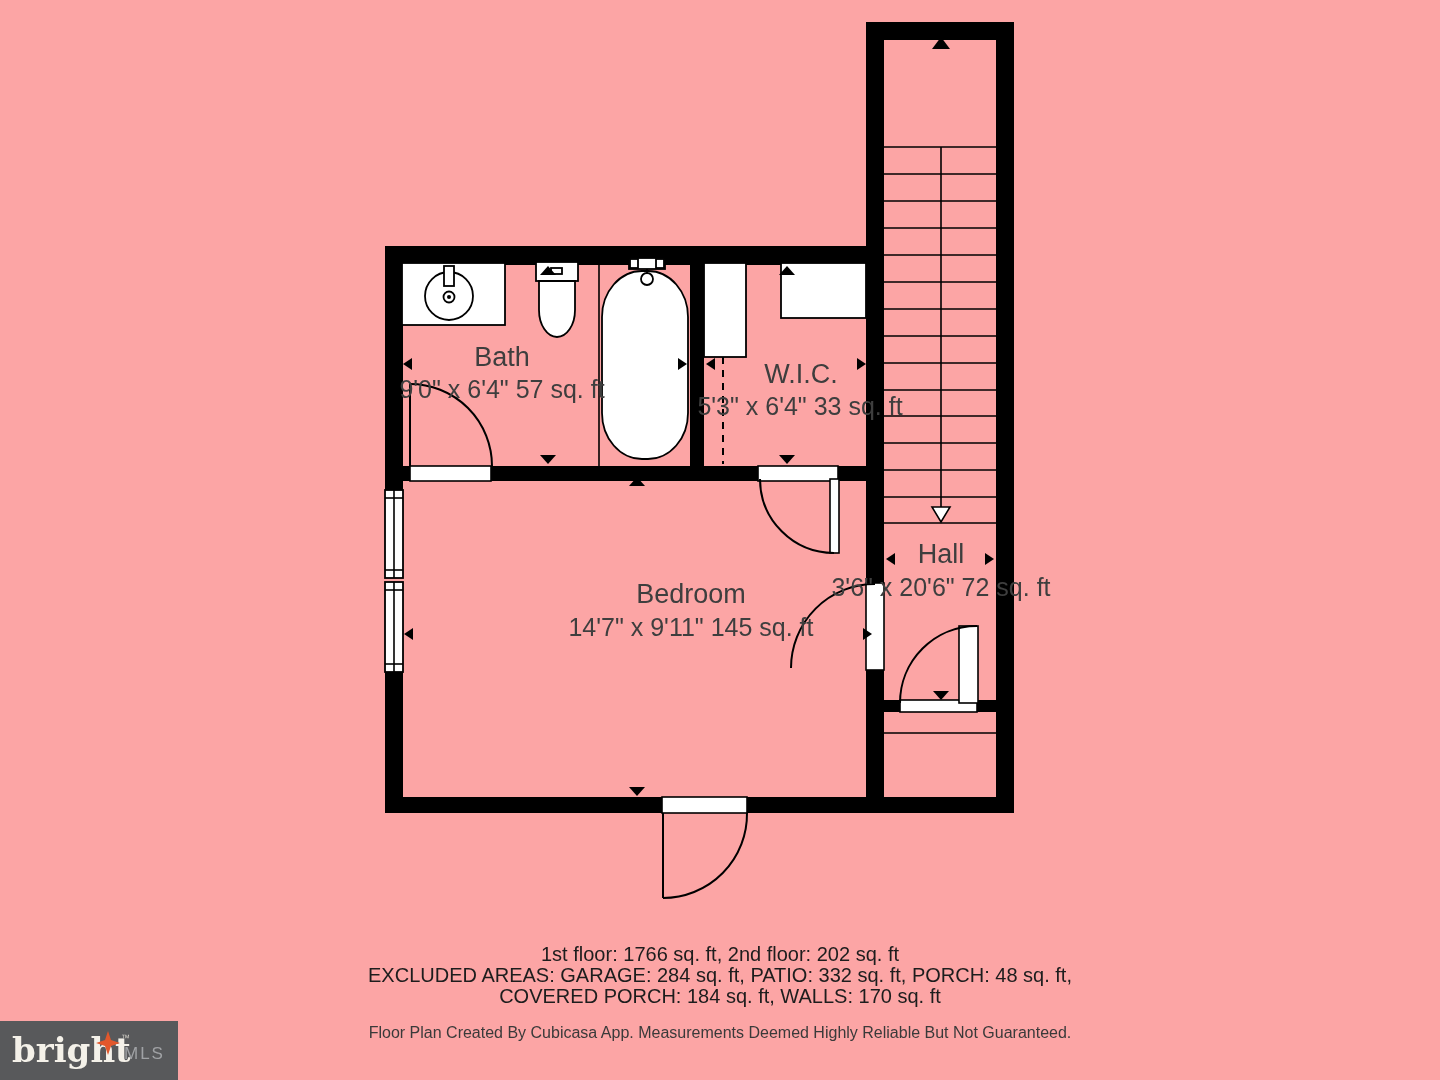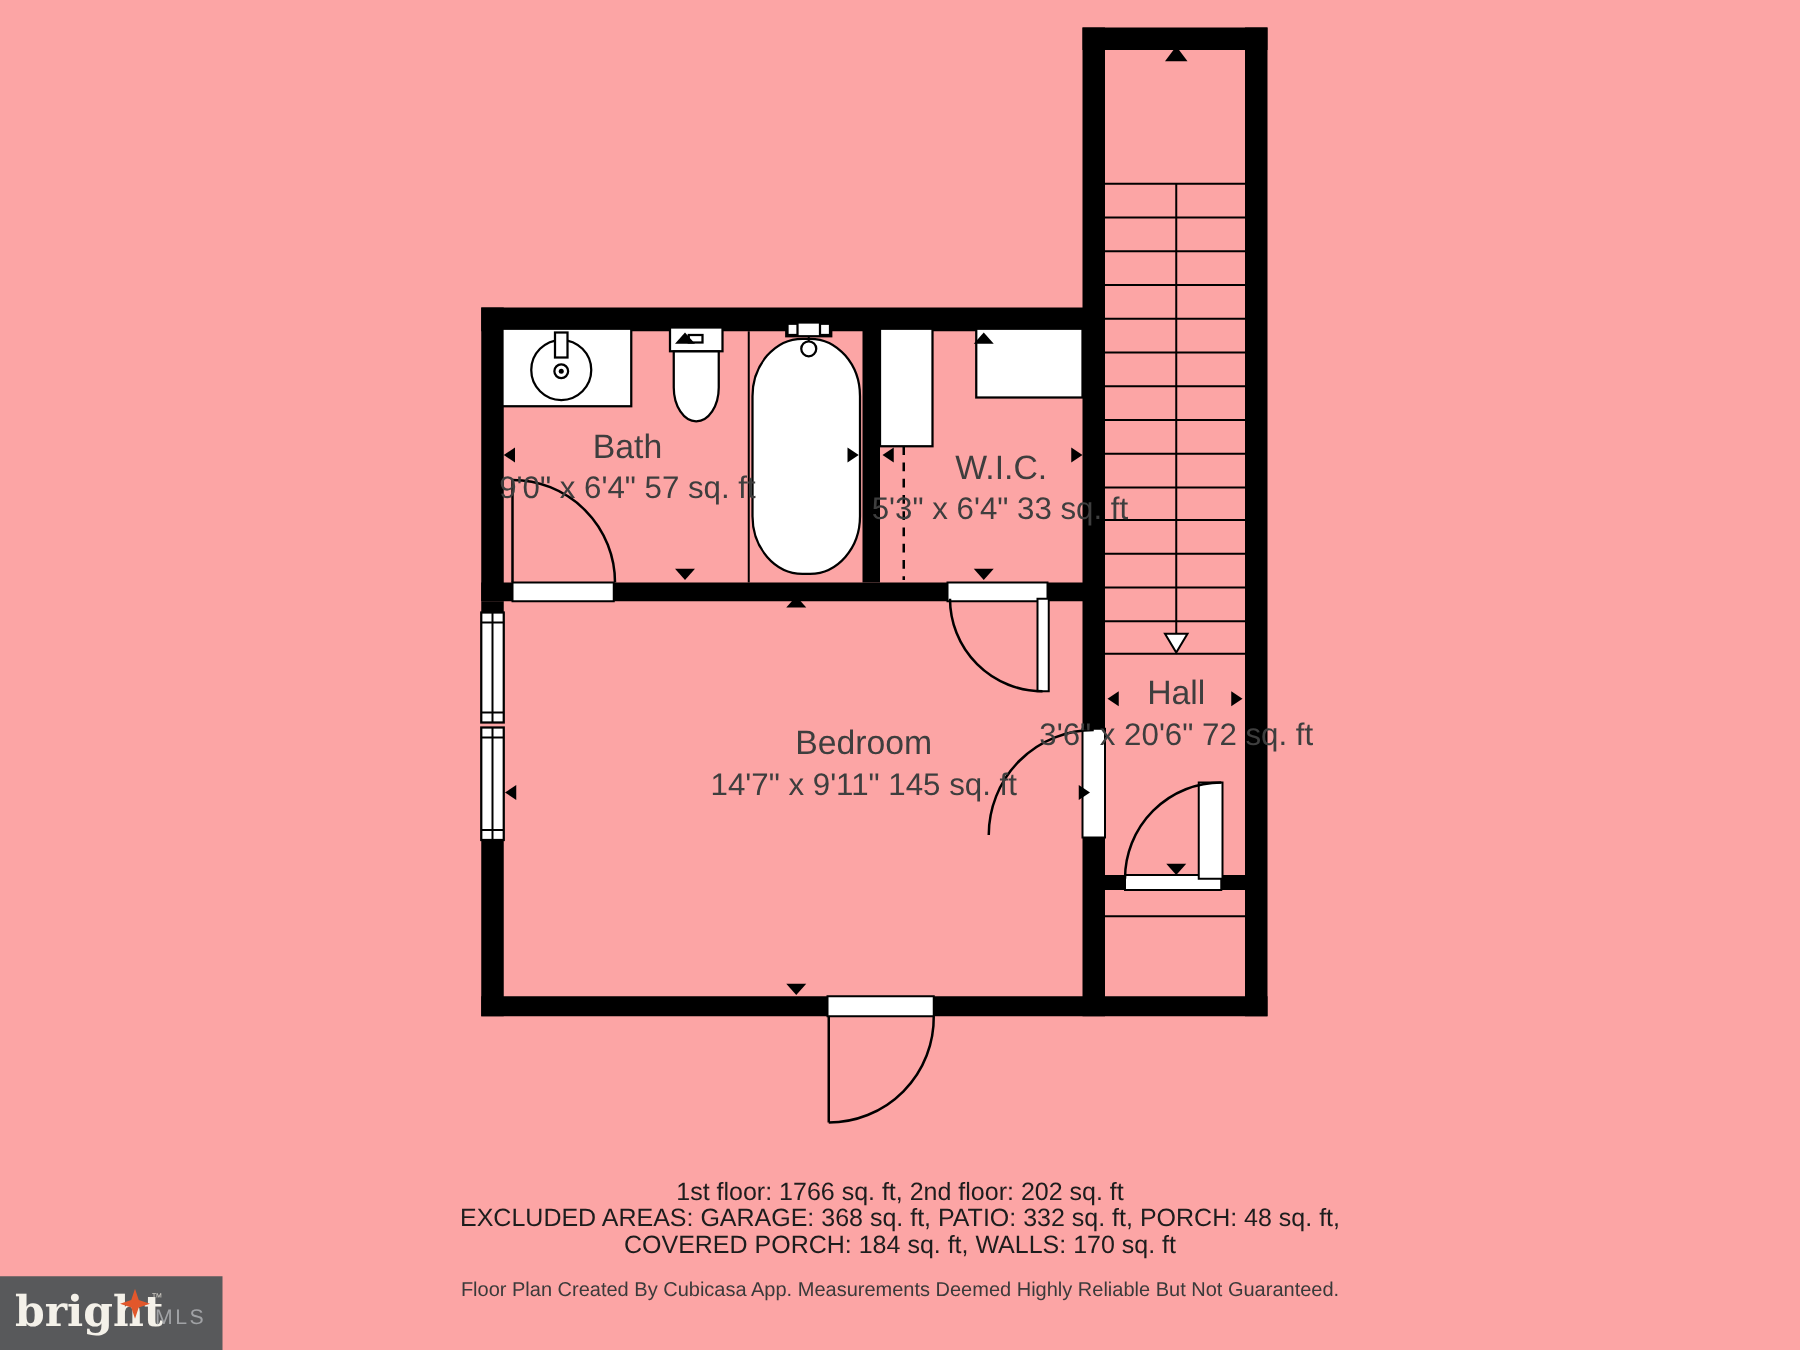--- a/index.html
+++ b/index.html
@@ -172,21 +172,21 @@
 
     <text class="room-name" x="691" y="603">Bedroom</text>
     <text class="room-dims" x="691" y="636">14'7" x 9'11" 145 sq. ft</text>
 
     <text class="room-name" x="941" y="563">Hall</text>
     <text class="room-dims" x="941" y="596">3'6" x 20'6" 72 sq. ft</text>
   </svg>
 
   <div class="footer">
     <div class="line">1st floor: 1766 sq. ft, 2nd floor: 202 sq. ft</div>
-    <div class="line">EXCLUDED AREAS: GARAGE: 368 sq. ft, PATIO: 332 sq. ft, PORCH: 48 sq. ft,</div>
+    <div class="line">EXCLUDED AREAS: GARAGE: 284 sq. ft, PATIO: 332 sq. ft, PORCH: 48 sq. ft,</div>
     <div class="line">COVERED PORCH: 184 sq. ft, WALLS: 170 sq. ft</div>
     <div class="disclaimer">Floor Plan Created By Cubicasa App. Measurements Deemed Highly Reliable But Not Guaranteed.</div>
   </div>
 
   <div class="logo">
     <span class="brand">bright</span>
     <svg class="star" width="26" height="26" viewBox="-13 -13 26 26">
       <path d="M0,-12 L3,-3 L12,0 L3,3 L0,12 L-3,3 L-12,0 L-3,-3 Z" fill="#e2572b"></path>
     </svg>
     <span class="tm">™</span>

